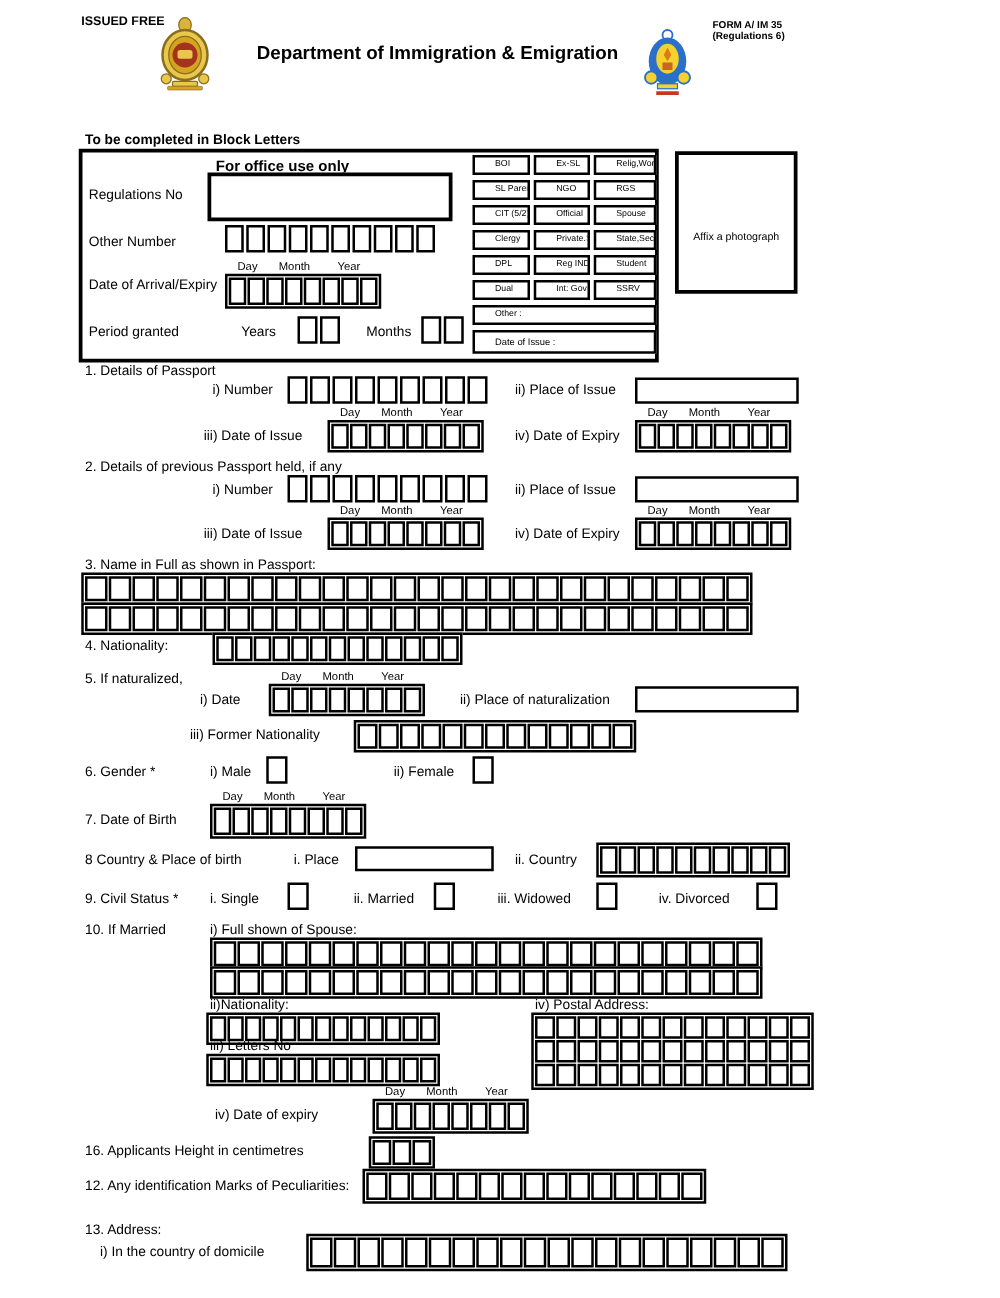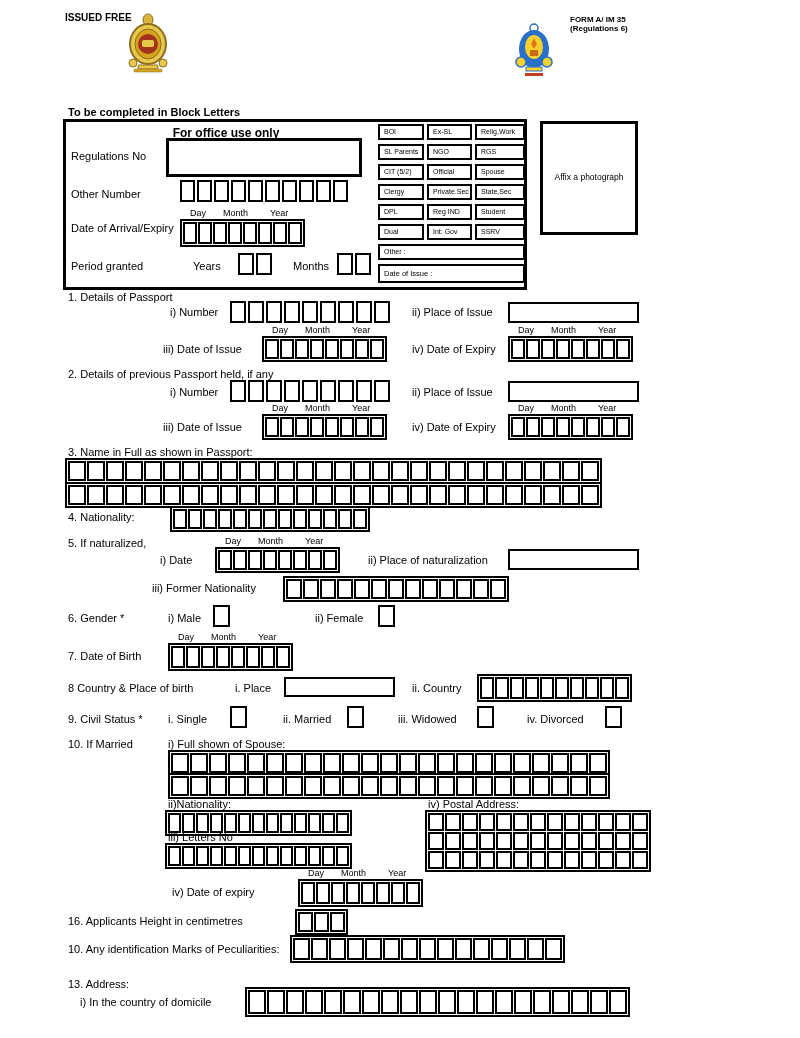--- a/index.html
+++ b/index.html
@@ -22,21 +22,21 @@
   .box.heavy { border:3px solid #000; }
 
   .dmy { display:flex; font-size:9px; line-height:10px; margin-bottom:1px; white-space:nowrap; }
   .dmy .d { margin-left:10px; width:33px; }
   .dmy .m { width:47px; }
 
   .checkbox { width:17px; height:22px; border:2px solid #000; background:#fff; }
 
   
   .ogrid { display:grid; grid-template-columns:46px 45px 50px; column-gap:3px; row-gap:4px; width:146px; }
-  .ocell { border:2px solid #000; height:16px; font-size:7px; line-height:12px; padding-left:4px; overflow:hidden; white-space:nowrap; background:#fff; }
+  .ocell { border:2px solid #000; height:16px; font-size:7px; line-height:12px; padding-left:16px; overflow:hidden; white-space:nowrap; background:#fff; }
   .ocell.full { grid-column:1 / 4; }
   .ocell.tall { height:19px; line-height:15px; font-size:7.5px; }
 
   .postal { border:2px solid #000; padding:1px; display:flex; flex-direction:column; gap:1px; background:#fff; }
   .postal .cells { gap:1px; }
 </style>
 </head>
 <body>
 
 <div class="page">
@@ -50,20 +50,21 @@
       <ellipse cx="26" cy="31" rx="13" ry="15" fill="#d4a31f" stroke="#8a6d1e" stroke-width="1"></ellipse>
       <circle cx="26" cy="31" r="10" fill="#a3321e"></circle>
       <rect x="20" y="27" width="12" height="7" rx="2" fill="#e8c84a"></rect>
       <rect x="16" y="52" width="20" height="4" rx="1" fill="#e8c84a" stroke="#8a6d1e" stroke-width="1"></rect>
       <rect x="12" y="56" width="28" height="3" rx="1" fill="#d4a31f" stroke="#8a6d1e" stroke-width="0.5"></rect>
       <circle cx="11" cy="50" r="4" fill="#e8c84a" stroke="#8a6d1e" stroke-width="1"></circle>
       <circle cx="41" cy="50" r="4" fill="#e8c84a" stroke="#8a6d1e" stroke-width="1"></circle>
     </svg>
   </span>
 
+  <div class="abs b center" style="left:180px;top:34px;width:340px;font-size:15px">Department of Immigration &amp; Emigration</div>
 
   <span class="abs" style="left:512px;top:22px">
     <svg width="44" height="56" viewBox="0 0 44 56">
       <circle cx="22" cy="6" r="4" fill="#fff" stroke="#2a6fc9" stroke-width="1.5"></circle>
       <ellipse cx="22" cy="27" rx="15" ry="19" fill="#2a6fc9"></ellipse>
       <ellipse cx="22" cy="25" rx="9" ry="12" fill="#f5d12e"></ellipse>
       <path d="M22 16 l3 6 -3 5 -3 -5 z" fill="#e07818"></path>
       <rect x="18" y="28" width="8" height="6" fill="#c8681a"></rect>
       <circle cx="9" cy="40" r="5" fill="#f5d12e" stroke="#2a6fc9" stroke-width="1.5"></circle>
       <circle cx="35" cy="40" r="5" fill="#f5d12e" stroke="#2a6fc9" stroke-width="1.5"></circle>
@@ -149,21 +150,21 @@
       <div class="ocell">Student</div>
       <div class="ocell">Dual</div>
       <div class="ocell">Int: Gov</div>
       <div class="ocell">SSRV</div>
       <div class="ocell full">Other :</div>
       <div class="ocell full tall">Date of Issue :</div>
     </div>
   </div>
 
   <div class="abs" style="left:540px;top:121px;width:98px;height:114px;border:3px solid #000">
-    <div class="abs center" style="left:0;top:48px;width:100%;font-size:8.5px">Affix a photograph</div>
+    <div class="abs center" style="left:0;top:60px;width:100%;font-size:8.5px">Affix a photograph</div>
   </div>
 
   <div class="abs lbl" style="left:68px;top:291px">1. Details of Passport</div>
   <div class="abs lbl" style="left:170px;top:306px">i) Number</div>
   <div class="abs cells w16 h22" style="left:230px;top:301px">
       <span class="cell"></span>
       <span class="cell"></span>
       <span class="cell"></span>
       <span class="cell"></span>
       <span class="cell"></span>
@@ -591,21 +592,21 @@
   </div>
   <div class="abs lbl" style="left:172px;top:886px">iv) Date of expiry</div>
 
   <div class="abs lbl" style="left:68px;top:915px">16. Applicants  Height in centimetres</div>
   <div class="abs cells heavy w15 h20" style="left:295px;top:909px">
       <span class="cell"></span>
       <span class="cell"></span>
       <span class="cell"></span>
     </div>
 
-  <div class="abs lbl" style="left:68px;top:943px">10. Any identification Marks of Peculiarities:</div>
+  <div class="abs lbl" style="left:68px;top:943px">12. Any identification Marks of Peculiarities:</div>
   <div class="abs cells heavy w17 h22" style="left:290px;top:935px">
       <span class="cell"></span>
       <span class="cell"></span>
       <span class="cell"></span>
       <span class="cell"></span>
       <span class="cell"></span>
       <span class="cell"></span>
       <span class="cell"></span>
       <span class="cell"></span>
       <span class="cell"></span>

